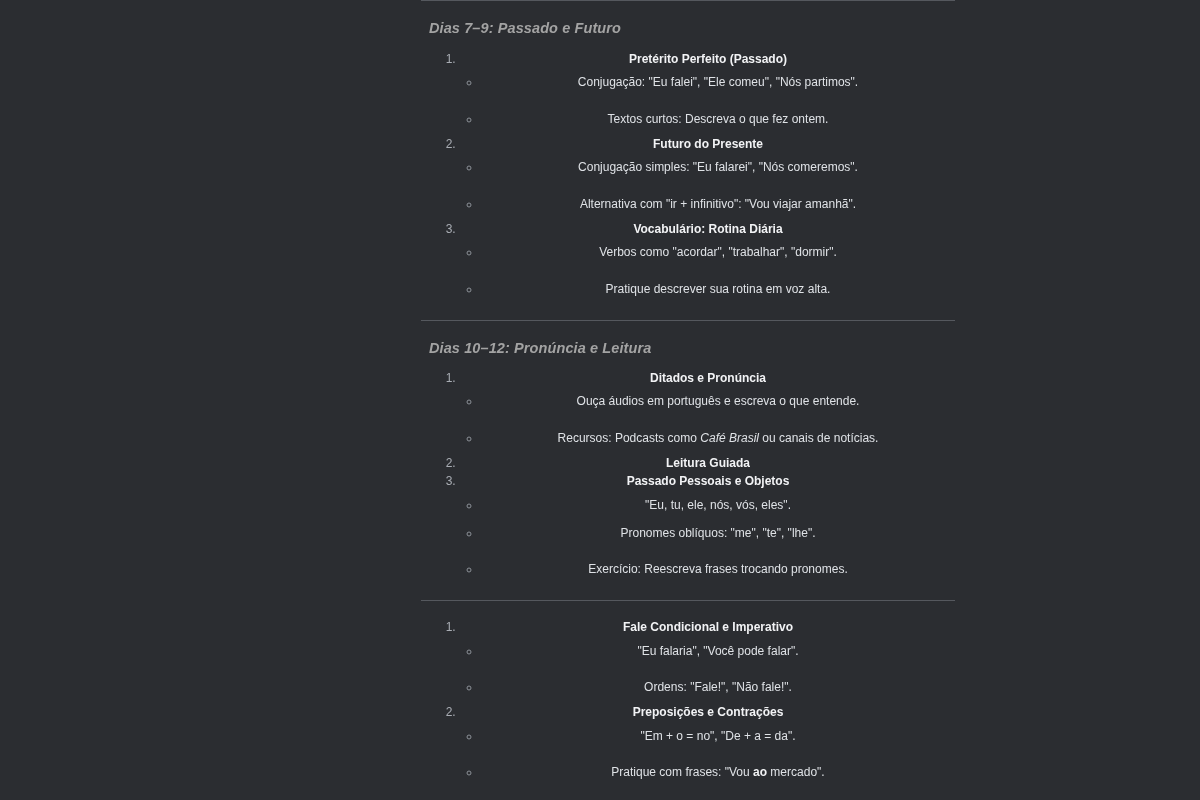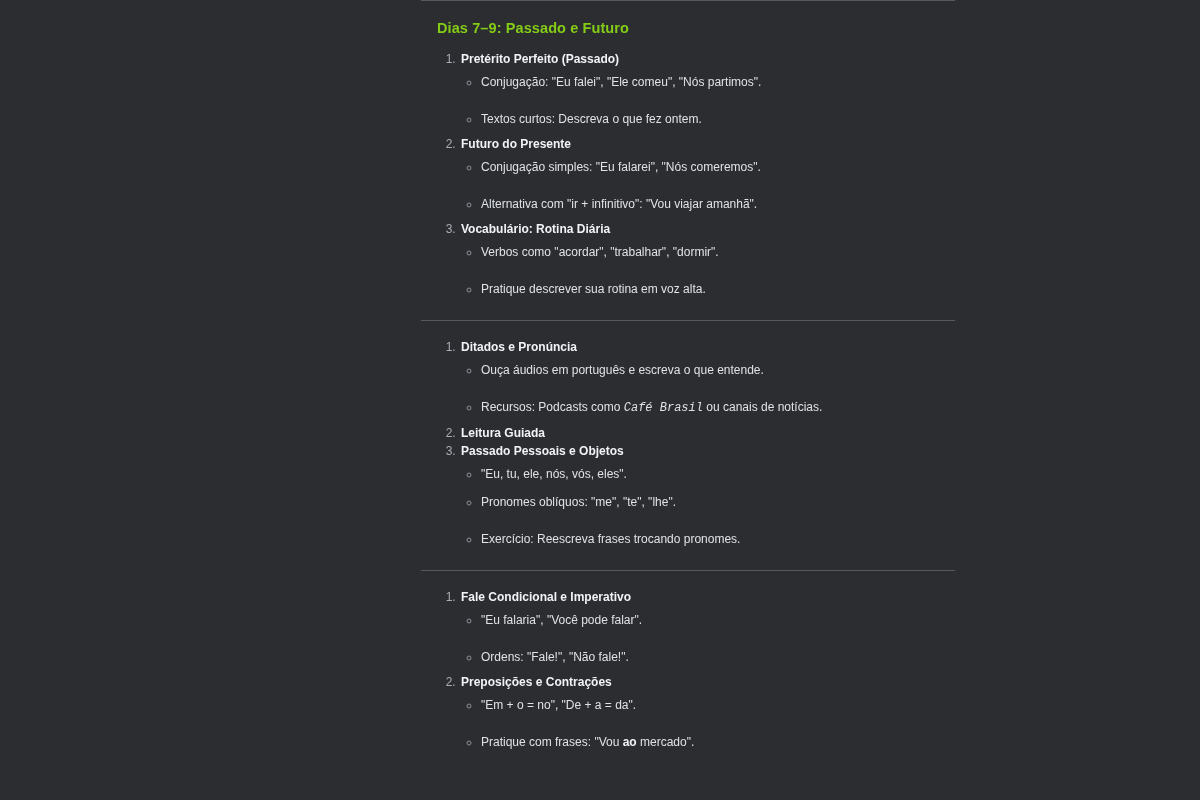--- a/index.html
+++ b/index.html
@@ -38,30 +38,32 @@
   }
 
   .section {
     padding-top: 18px;
     padding-bottom: 14px;
   }
 
   .section-heading {
     font-size: 14.5px;
     font-weight: bold;
-    color: #84cc16;
+    color: #a3a3a3;
     letter-spacing: 0.1px;
-    margin: 0 0 12px 16px;
+    margin: 0 0 12px 8px;
     line-height: 1.35;
+    font-style: italic;
   }
 
   ol.topics {
     list-style: decimal;
     margin: 0;
     padding-left: 38px;
+    text-align: center;
   }
 
   ol.topics > li {
     color: #a9adb4;
     font-size: 12px;
     line-height: 1.45;
     margin-bottom: 1px;
   }
 
   ol.topics > li > .topic-title {
@@ -91,21 +93,20 @@
   }
 
   ul.details > li > .detail-text {
     color: #dfe2e6;
     font-size: 12px;
     display: inline-block;
   }
 
   .em {
     font-style: italic;
-    font-family: Liberation Mono, monospace;
   }
 
   .strong {
     font-weight: bold;
     color: #f2f3f5;
   }
 </style>
 </head>
 <body>
 
@@ -124,20 +125,21 @@
               <li><span class="detail-text">Alternativa com "ir + infinitivo": "Vou viajar amanhã".</span></li>
             </ul></li>
           <li><span class="topic-title">Vocabulário: Rotina Diária</span><ul class="details">
               <li><span class="detail-text">Verbos como "acordar", "trabalhar", "dormir".</span></li>
               <li><span class="detail-text">Pratique descrever sua rotina em voz alta.</span></li>
             </ul></li>
         </ol>
       </section>
       <div class="rule"></div>
       <section class="section">
+        <h3 class="section-heading">Dias 10–12: Pronúncia e Leitura</h3>
         <ol class="topics">
           <li><span class="topic-title">Ditados e Pronúncia</span><ul class="details">
               <li><span class="detail-text">Ouça áudios em português e escreva o que entende.</span></li>
               <li><span class="detail-text"><span>Recursos: Podcasts como </span><span class="em">Café Brasil</span><span> ou canais de notícias.</span></span></li>
             </ul></li>
           <li><span class="topic-title">Leitura Guiada</span></li>
           <li><span class="topic-title">Passado Pessoais e Objetos</span><ul class="details">
               <li><span class="detail-text">"Eu, tu, ele, nós, vós, eles".</span></li>
               <li><span class="detail-text">Pronomes oblíquos: "me", "te", "lhe".</span></li>
               <li><span class="detail-text">Exercício: Reescreva frases trocando pronomes.</span></li>

